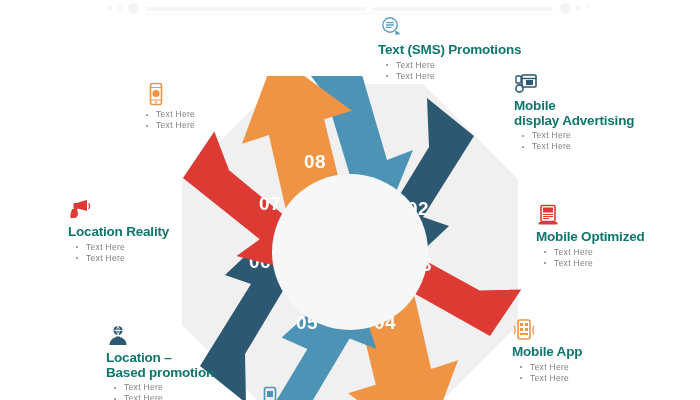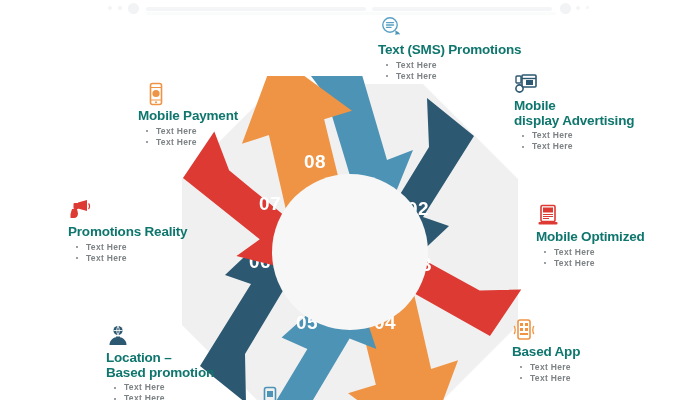--- a/index.html
+++ b/index.html
@@ -31,21 +31,21 @@
   .lbl{position:absolute;}
   .lbl .ttl{
     font-family:"Liberation Sans", sans-serif;
     font-weight:bold;font-size:13.5px;color:#0f766e;
     line-height:14.5px;letter-spacing:-0.2px;white-space:pre-line;
     margin:0 0 2px 0;
   }
   .lbl ul{list-style:none;margin:0;padding:0;}
   .lbl li{
     font-size:8.5px;color:#7d8285;line-height:11px;
-    position:relative;padding-left:18px;letter-spacing:0.3px;font-weight:bold;
+    position:relative;padding-left:18px;letter-spacing:0.3px;
   }
   .lbl li:before{
     content:"";position:absolute;left:8px;top:4.5px;
     width:2px;height:2px;background:#9aa0a3;
   }
   .ico{width:24px;height:24px;display:block;margin-bottom:3px;}
 
   
   #lbl-sms       {left:378px;top:16px;}
   #lbl-display   {left:478px;top:72px;margin-left:36px;}
@@ -170,21 +170,21 @@
   <div class="lbl" id="lbl-app">
     <svg class="ico" viewBox="0 0 24 24">
       <rect x="6" y="2" width="12" height="19" rx="2" fill="none" stroke="#ef9444" stroke-width="1.6"></rect>
       <rect x="8" y="5" width="3" height="3" fill="#ef9444"></rect>
       <rect x="13" y="5" width="3" height="3" fill="#ef9444"></rect>
       <rect x="8" y="10" width="3" height="3" fill="#ef9444"></rect>
       <rect x="13" y="10" width="3" height="3" fill="#ef9444"></rect>
       <rect x="8" y="15" width="8" height="2" fill="#ef9444"></rect>
       <path d="M2 8c1.6 1.4 1.6 6.6 0 8M22 8c-1.6 1.4-1.6 6.6 0 8" stroke="#ef9444" stroke-width="1.3" fill="none"></path>
     </svg>
-    <div class="ttl">Based App</div>
+    <div class="ttl">Mobile App</div>
     <ul>
       <li>Text Here</li>
       <li>Text Here</li>
     </ul>
   </div>
 
   <div class="lbl" id="lbl-location">
     <svg class="ico" viewBox="0 0 24 24">
       <circle cx="12" cy="6.5" r="4.6" fill="#2d5871"></circle>
       <path d="M7.4 6.5h9.2M12 2c1.7 2.8 1.7 6.2 0 9M12 2c-1.7 2.8-1.7 6.2 0 9" stroke="#f7f7f7" stroke-width="0.9" fill="none"></path>
@@ -199,35 +199,34 @@
     </ul>
   </div>
 
   <div class="lbl" id="lbl-ar">
     <svg class="ico" viewBox="0 0 24 24">
       <path d="M10 4.5l9-2.5v11l-9-2.5z" fill="#dd3a33"></path>
       <rect x="5.5" y="5" width="5" height="6" rx="1" fill="#dd3a33"></rect>
       <path d="M4 11h5l1 4.5c0 2.5-1.5 4.5-4 4.5H2.5V16z" fill="#dd3a33"></path>
       <path d="M20.5 5.5c1.4 1.2 1.4 4.3 0 5.5" stroke="#dd3a33" stroke-width="1.2" fill="none"></path>
     </svg>
-    <div class="ttl">Promotions Reality</div>
+    <div class="ttl">Location Reality</div>
     <ul>
       <li>Text Here</li>
       <li>Text Here</li>
     </ul>
   </div>
 
   <div class="lbl" id="lbl-payment">
     <svg class="ico" viewBox="0 0 24 24">
       <rect x="6.5" y="1.5" width="11" height="21" rx="2" fill="none" stroke="#ef9444" stroke-width="1.6"></rect>
       <path d="M6.5 5.5h11M6.5 18h11" stroke="#ef9444" stroke-width="1.2"></path>
       <circle cx="12" cy="11.5" r="3.6" fill="#ef9444"></circle>
       <circle cx="12" cy="20.2" r="1" fill="#ef9444"></circle>
     </svg>
-    <div class="ttl">Mobile Payment</div>
     <ul>
       <li>Text Here</li>
       <li>Text Here</li>
     </ul>
   </div>
 
   <div class="lbl" id="lbl-bottom">
     <svg class="ico" viewBox="0 0 24 24">
       <rect x="6.5" y="1.5" width="11" height="21" rx="2" fill="none" stroke="#4d93b5" stroke-width="1.6"></rect>
       <rect x="9" y="5" width="6" height="6" fill="#4d93b5"></rect>

